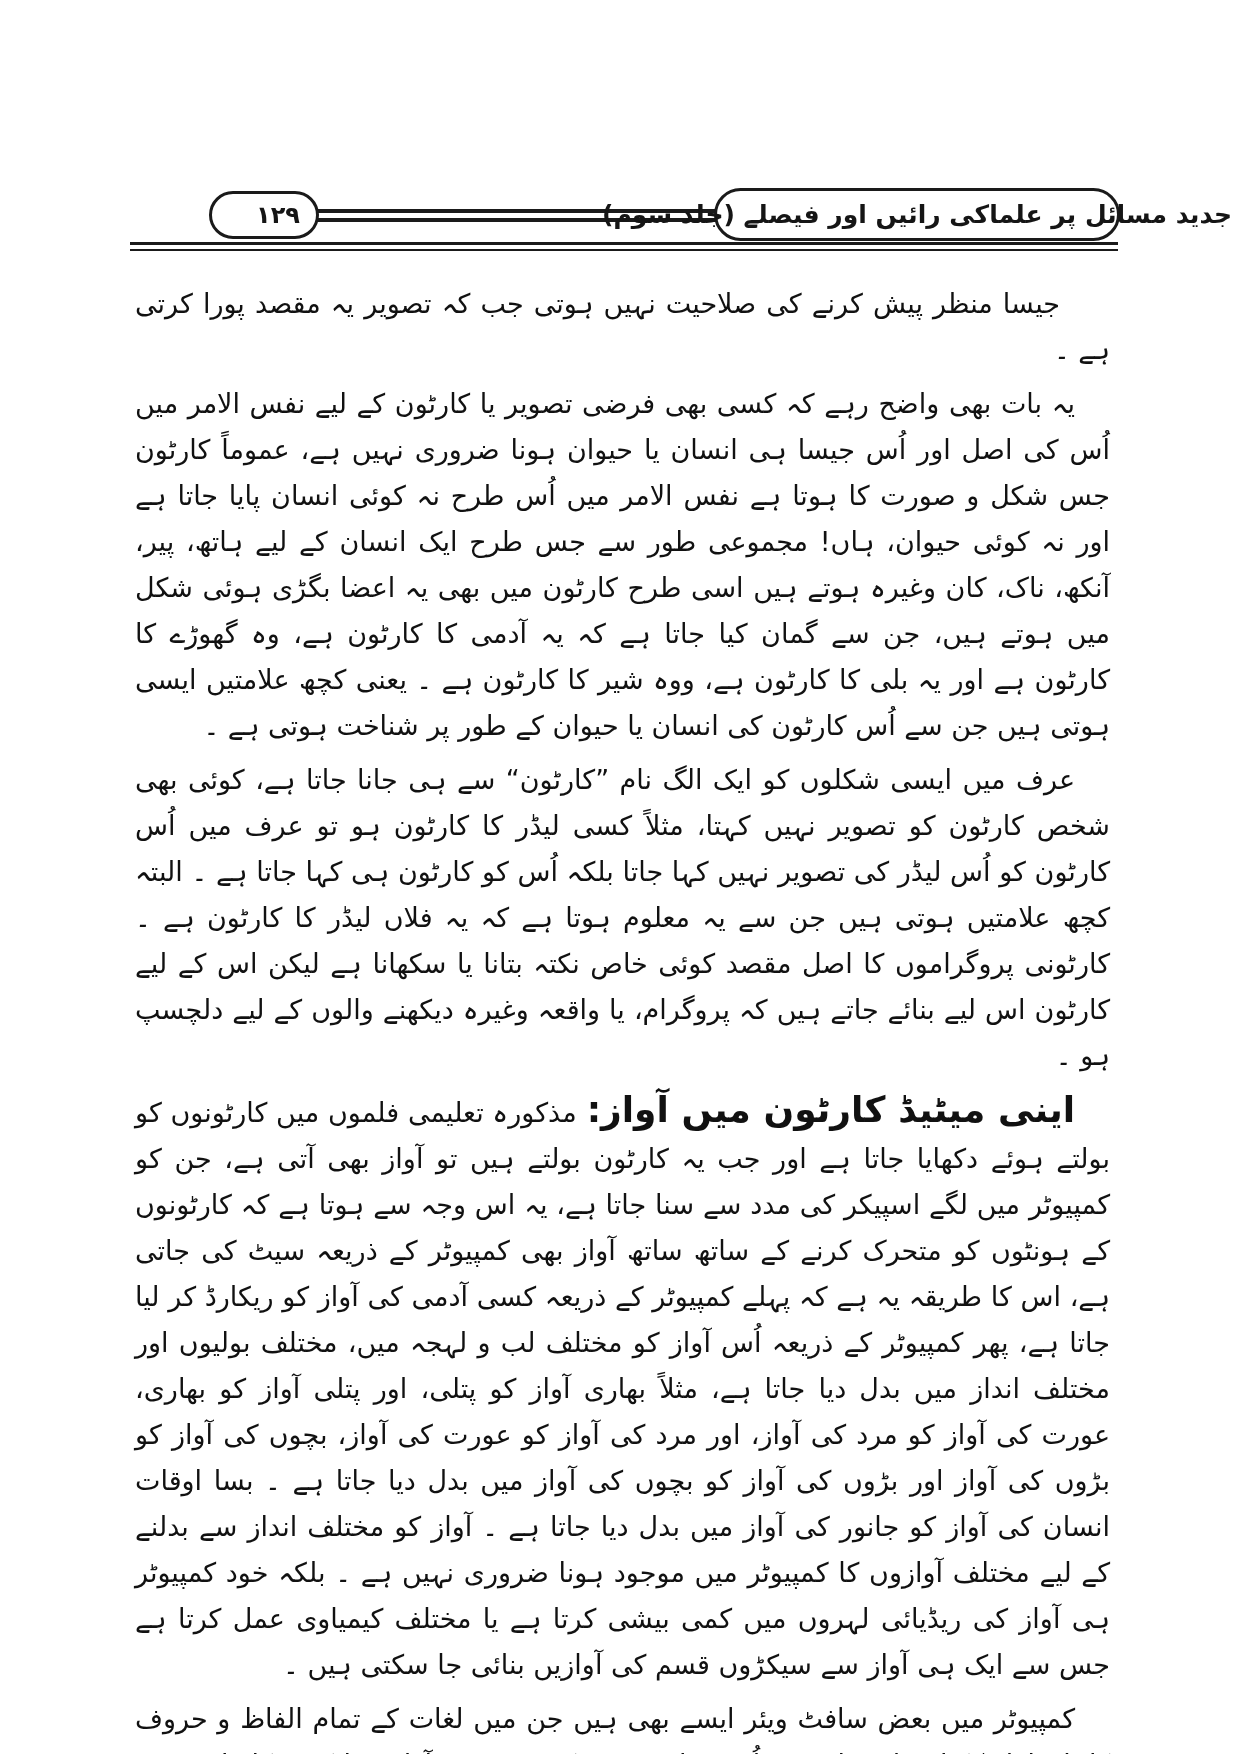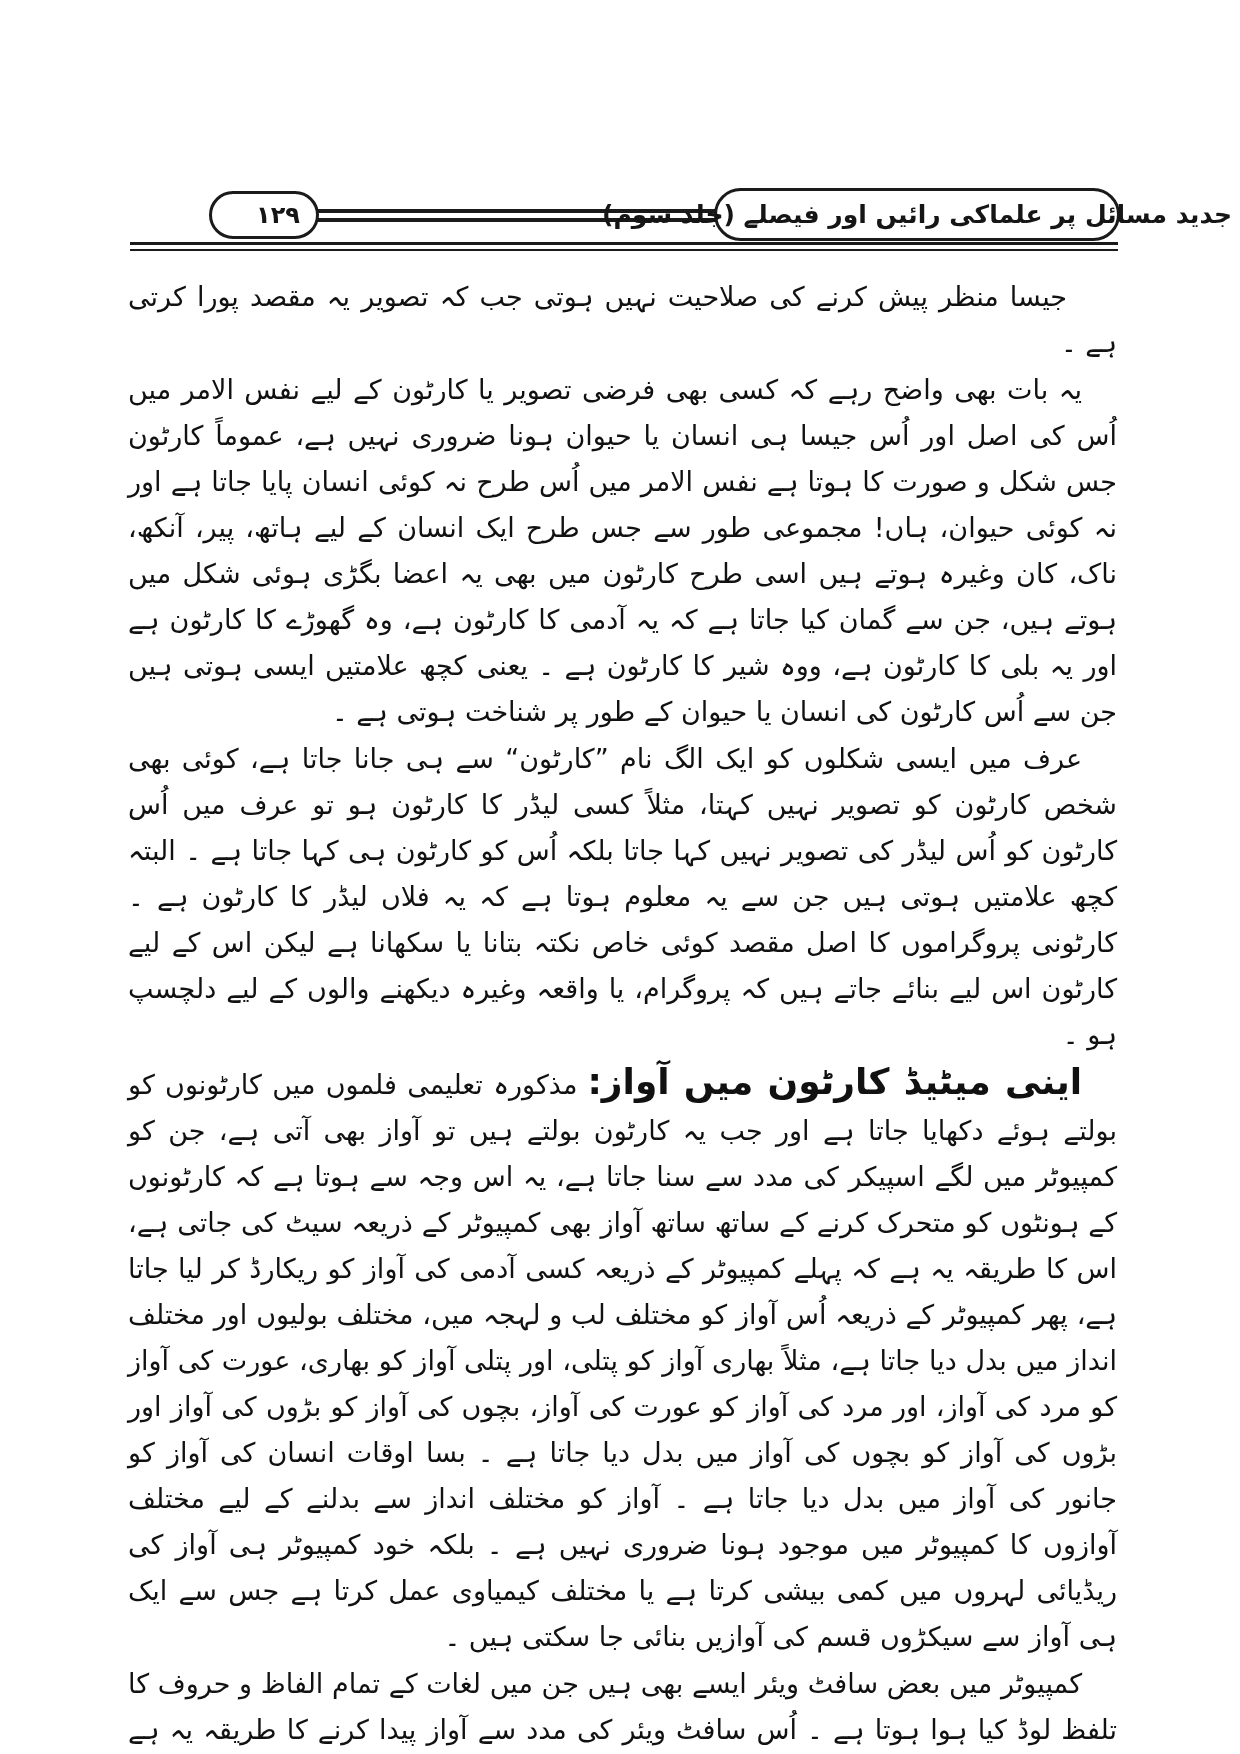--- a/index.html
+++ b/index.html
@@ -71,21 +71,21 @@
     position: absolute;
     top: 273px;
     left: 127px;
     right: 122px;
     direction: rtl;
     text-align: justify;
     font-size: 27px;
     line-height: 46px;
     color: #111;
   }
-  .para { margin: 1px; text-indent: 35px; }
+  .para { margin: 8px; text-indent: 35px; }
   .para.first-line { text-indent: 50px; }
   .section-heading {
     font-weight: bold;
     font-size: 36px;
     margin-left: 10px; 
   }
 </style>
 </head>
 <body>
 

